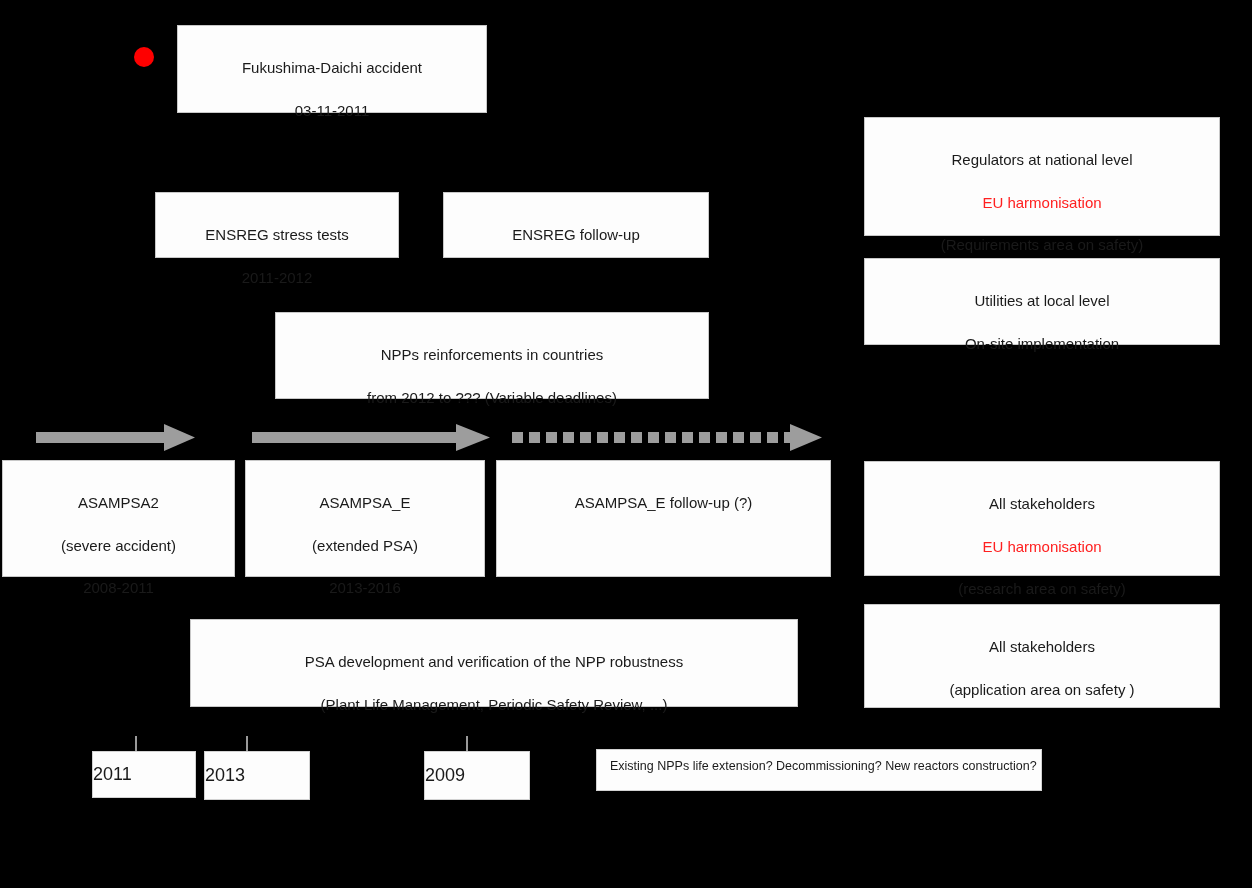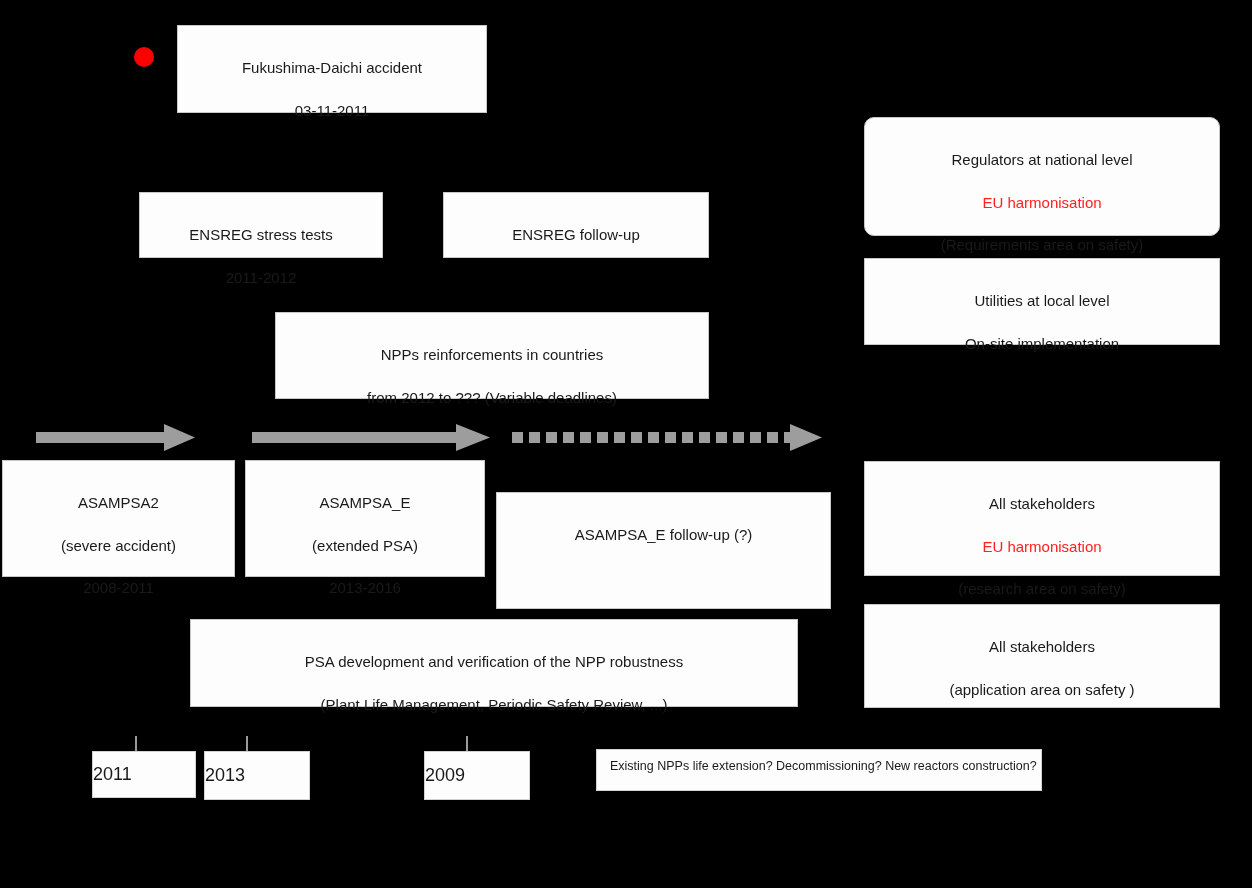--- a/index.html
+++ b/index.html
@@ -77,30 +77,30 @@
 
 <div id="canvas">
 
   <div class="red-dot" style="left:134px; top:47px; width:20px; height:20px;"></div>
 
   <div class="box" style="left:177px; top:25px; width:310px; height:88px;">
     <span class="line">Fukushima-Daichi accident</span>
     <span class="line">03-11-2011</span>
   </div>
 
-  <div class="box" style="left:139px; top:192px; width:244px; height:66px;">
+  <div class="box" style="left:155px; top:192px; width:244px; height:66px;">
     <span class="line">ENSREG stress tests</span>
     <span class="line">2011-2012</span>
   </div>
 
   <div class="box" style="left:443px; top:192px; width:266px; height:66px;">
     <span class="line">ENSREG follow-up</span>
   </div>
 
-  <div class="box" style="left:864px; top:117px; width:356px; height:119px;border-radius:10px;">
+  <div class="box" style="left:864px; top:117px; width:356px; height:119px;">
     <span class="line">Regulators at national level</span>
     <span class="line red">EU harmonisation</span>
     <span class="line">(Requirements area on safety)</span>
   </div>
 
   <div class="box" style="left:864px; top:258px; width:356px; height:87px;">
     <span class="line">Utilities at local level</span>
     <span class="line">On-site implementation</span>
   </div>
 
@@ -147,21 +147,21 @@
     <span class="line">(severe accident)</span>
     <span class="line">2008-2011</span>
   </div>
 
   <div class="box" style="left:245px; top:460px; width:240px; height:117px;">
     <span class="line">ASAMPSA_E</span>
     <span class="line">(extended PSA)</span>
     <span class="line">2013-2016</span>
   </div>
 
-  <div class="box" style="left:496px; top:460px; width:335px; height:117px;margin-top:32px;">
+  <div class="box" style="left:496px; top:460px; width:335px; height:117px;">
     <span class="line">ASAMPSA_E follow-up (?)</span>
   </div>
 
   <div class="box" style="left:864px; top:461px; width:356px; height:115px;">
     <span class="line">All stakeholders</span>
     <span class="line red">EU harmonisation</span>
     <span class="line">(research area on safety)</span>
   </div>
 
   <div class="box" style="left:146px; top:619px; width:608px; height:88px;margin-left:44px;">

